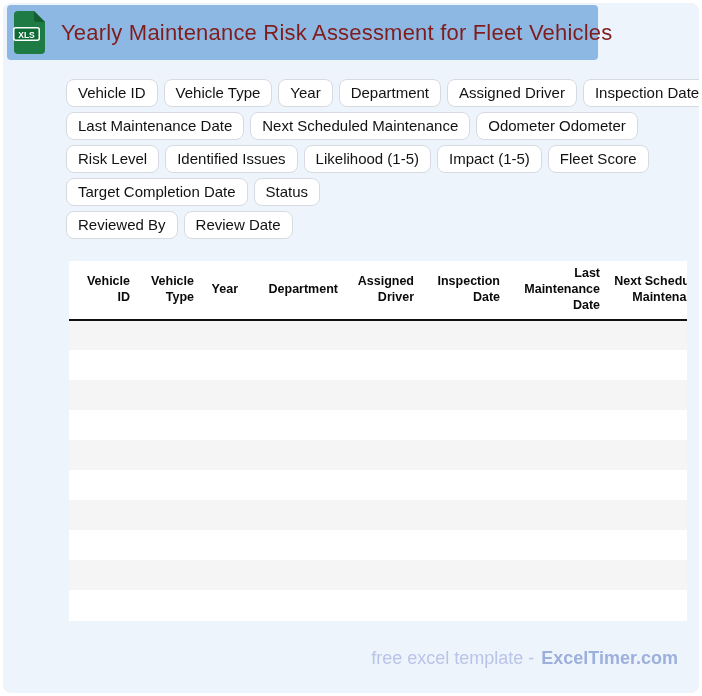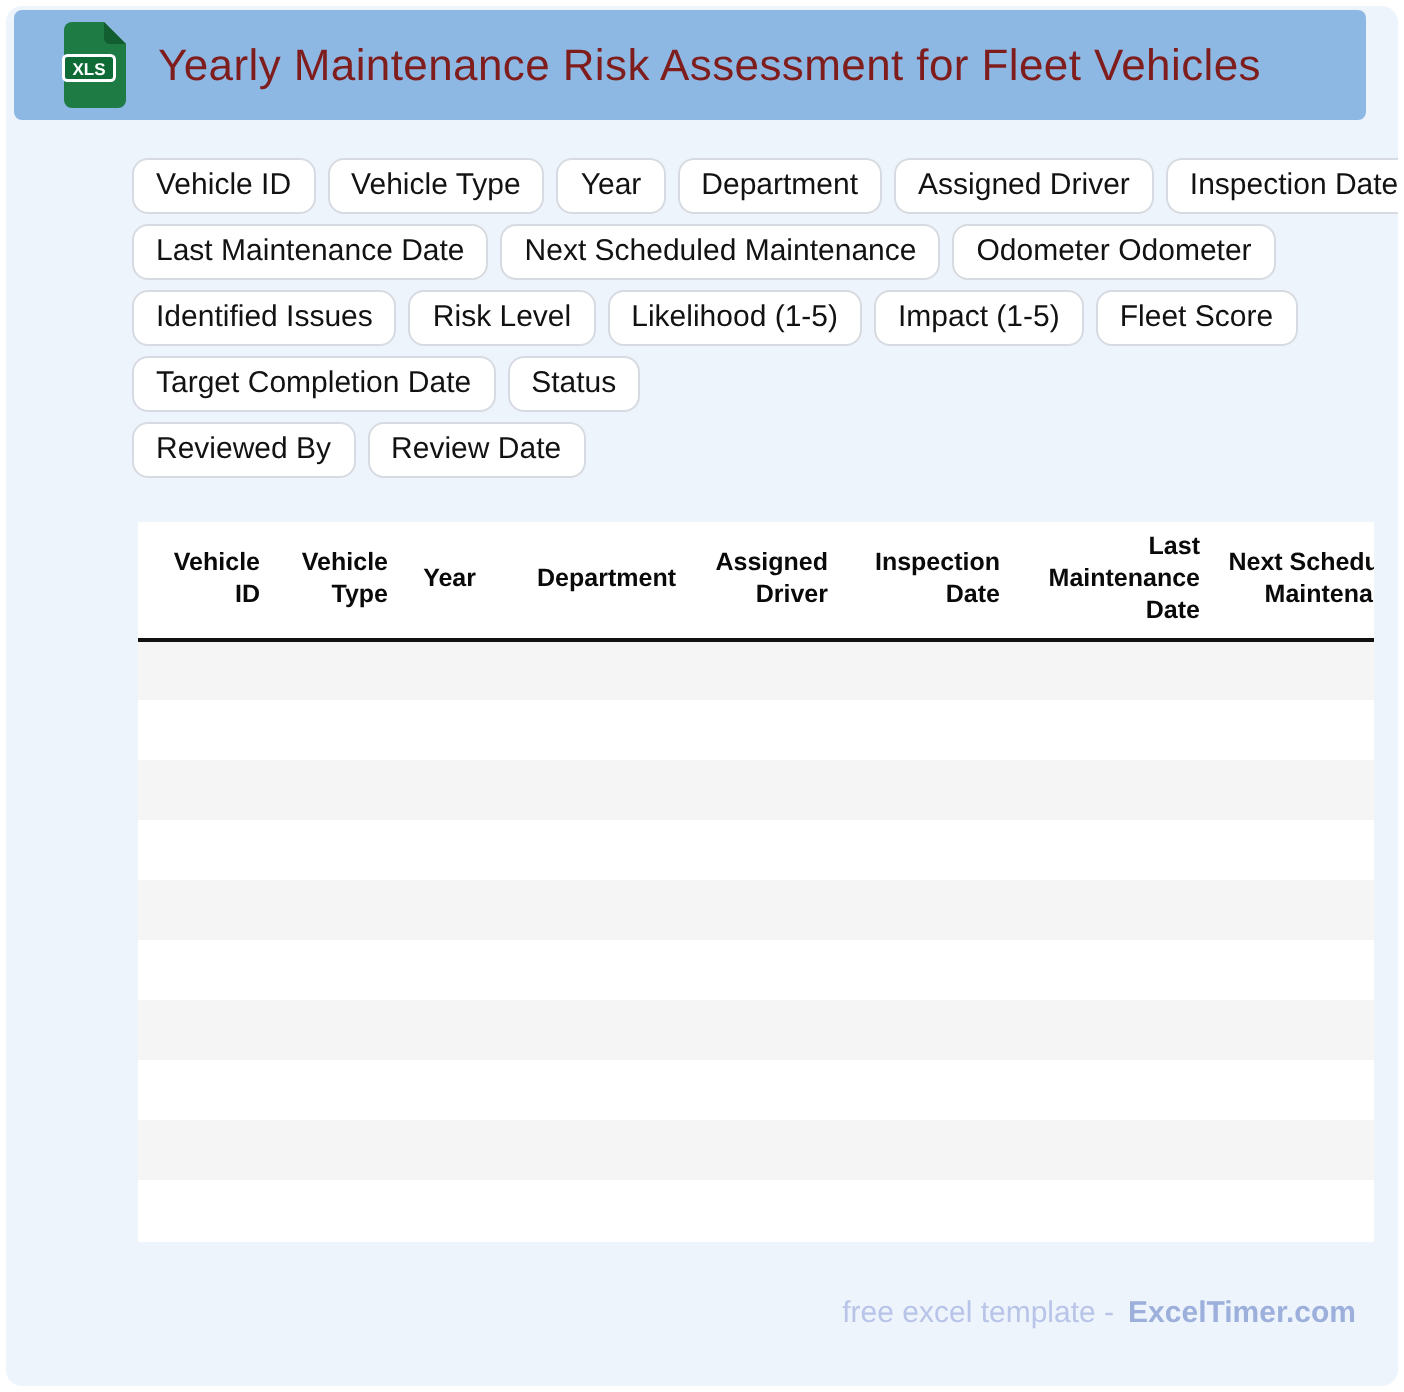--- a/index.html
+++ b/index.html
@@ -13,26 +13,26 @@
   .panel {
     position: absolute;
     inset: 3px;
     background: var(--panel_bg, #eef4fb);
     border-radius: 8px;
     overflow: hidden;
   }
   .banner {
     position: absolute;
     left: 4px; top: 2px;
-    width: 676px; height: 55px;
+    width: 591px; height: 55px;
     background: var(--banner_blue, #8eb8e4);
     border-radius: 4px;
     display: flex;
     align-items: center;
-    padding-left: 24px;
+    padding-left: 6px;
     gap: 15px;
   }
   .xls-badge { width: 33px; height: 46px; flex: 0 0 auto; }
   .banner h1 {
     color: #7f1d1d;
     font-size: 22px;
     font-weight: 400;
     letter-spacing: 0.2px;
     white-space: nowrap;
   }
@@ -80,21 +80,21 @@
     vertical-align: middle;
     padding: 2px 1px 4px 12px;
     background: #ffffff;
   }
   tbody td { height: 30px; }
   tbody tr:nth-child(odd) td { background: var(--stripe, #f5f5f6); }
   tbody tr:nth-child(even) td { background: #ffffff; }
   .footer {
     position: absolute;
     right: 21px; top: 645px;
-    font-size: 15px;
+    font-size: 18px;
     color: var(--tagline, #b9c4e9);
   }
   .footer .brand {
     font-weight: 700;
     color: var(--brand, #9db0dc);
     margin-left: 7px;
     text-decoration: none;
     cursor: pointer;
   }
 </style>
@@ -124,22 +124,22 @@
           <button class="chip">Department</button>
           <button class="chip">Assigned Driver</button>
           <button class="chip">Inspection Date</button>
         </div>
         <div class="chip-row">
           <button class="chip">Last Maintenance Date</button>
           <button class="chip">Next Scheduled Maintenance</button>
           <button class="chip">Odometer Odometer</button>
         </div>
         <div class="chip-row">
+          <button class="chip">Risk Level</button>
           <button class="chip">Identified Issues</button>
-          <button class="chip">Risk Level</button>
           <button class="chip">Likelihood (1-5)</button>
           <button class="chip">Impact (1-5)</button>
           <button class="chip">Fleet Score</button>
         </div>
         <div class="chip-row">
           <button class="chip">Target Completion Date</button>
           <button class="chip">Status</button>
         </div>
         <div class="chip-row">
           <button class="chip">Reviewed By</button>

